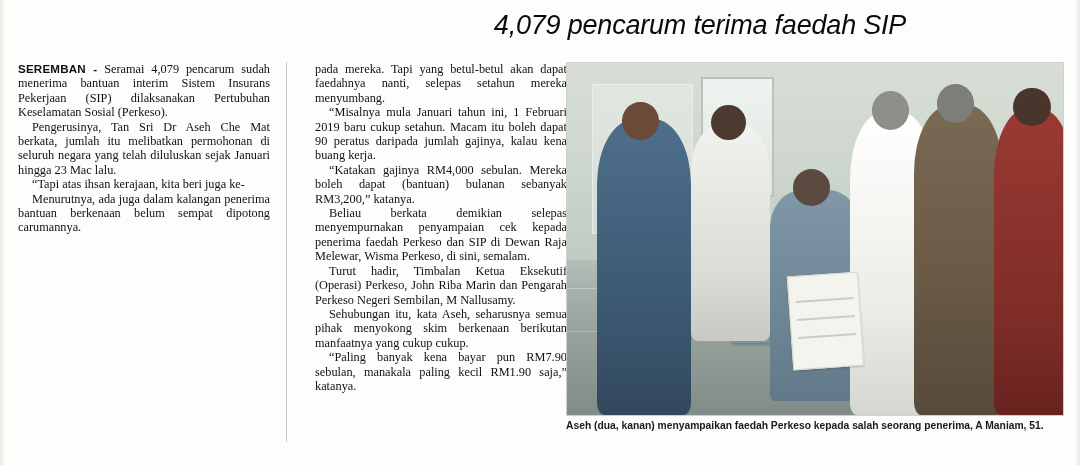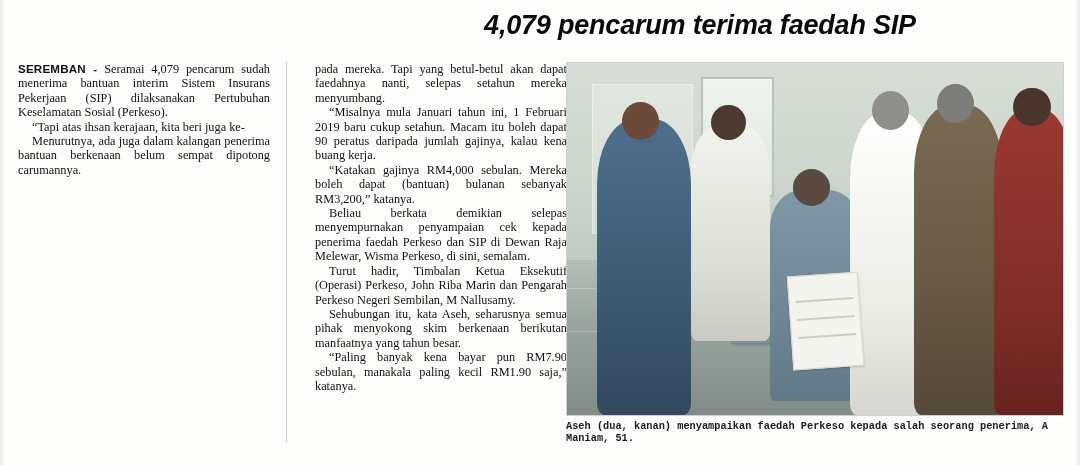--- a/index.html
+++ b/index.html
@@ -20,21 +20,21 @@
     height: 465px;
     background: #fdfdfb;
   }
   
   .headline {
     position: absolute;
     left: 330px;
     top: 10px;
     width: 740px;
     font-family: "Liberation Sans", sans-serif;
-    font-weight: bold;
+    font-weight: normal;
     font-style: italic;
     font-size: 27px;
     letter-spacing: -0.2px;
     color: #0a0a0a;
     text-align: center;
   }
   
   .columns {
     position: absolute;
     left: 18px;
@@ -170,21 +170,21 @@
   }
   .cheque-line {
     position: absolute; left: 8%; width: 84%; height: 2px; background: #ccccc4;
   }
   
   .caption {
     position: absolute;
     left: 566px;
     top: 420px;
     width: 496px;
-    font-family: Liberation Mono, monospace;
+    font-family: Liberation Sans, sans-serif;
     font-size: 10.3px;
     font-weight: bold;
     color: #1a1a1a;
     line-height: 12px;
   }
   .edge-left {
     position: absolute; left: 0; top: 0; width: 6px; height: 465px;
     background: linear-gradient(90deg,#e9e9e4,#fdfdfb);
   }
   .edge-right {
@@ -200,31 +200,32 @@
   <div class="edge-left"></div>
   <div class="edge-right"></div>
 
   <div class="headline">4,079 pencarum terima faedah SIP</div>
 
   <div class="columns">
     <div class="divider"></div>
 
     <div class="col left">
       <p class="first"><span class="dateline">SEREMBAN -</span> <span>Seramai 4,079 pencarum sudah menerima bantuan interim Sistem Insurans Pekerjaan (SIP) dilaksanakan Pertubuhan Keselamatan Sosial (Perkeso).</span></p>
+      <p>Pengerusinya, Tan Sri Dr Aseh Che Mat berkata, jumlah itu melibatkan permohonan di seluruh negara yang telah diluluskan sejak Januari hingga 23 Mac lalu.</p>
       <p>“Tapi atas ihsan kerajaan, kita beri juga ke-</p>
       <p>Menurutnya, ada juga dalam kalangan penerima bantuan berkenaan belum sempat dipotong carumannya.</p>
     </div>
 
     <div class="col right">
       <p class="first">pada mereka. Tapi yang betul-betul akan dapat faedahnya nanti, selepas setahun mereka menyumbang.</p>
       <p>“Misalnya mula Januari tahun ini, 1 Februari 2019 baru cukup setahun. Macam itu boleh dapat 90 peratus daripada jumlah gajinya, kalau kena buang kerja.</p>
       <p>“Katakan gajinya RM4,000 sebulan. Mereka boleh dapat (bantuan) bulanan sebanyak RM3,200,” katanya.</p>
       <p>Beliau berkata demikian selepas menyempurnakan penyampaian cek kepada penerima faedah Perkeso dan SIP di Dewan Raja Melewar, Wisma Perkeso, di sini, semalam.</p>
       <p>Turut hadir, Timbalan Ketua Eksekutif (Operasi) Perkeso, John Riba Marin dan Pengarah Perkeso Negeri Sembilan, M Nallusamy.</p>
-      <p>Sehubungan itu, kata Aseh, seharusnya semua pihak menyokong skim berkenaan berikutan manfaatnya yang tahun besar.</p>
+      <p>Sehubungan itu, kata Aseh, seharusnya semua pihak menyokong skim berkenaan berikutan manfaatnya yang cukup cukup.</p>
       <p>“Paling banyak kena bayar pun RM7.90 sebulan, manakala paling kecil RM1.90 saja,” katanya.</p>
     </div>
   </div>
 
   <div class="photo-wrap">
     <div class="photo">
       <div class="wall"></div>
       <div class="wall-panel"></div>
       <div class="window"></div>
       <div class="wall-logo"></div>

